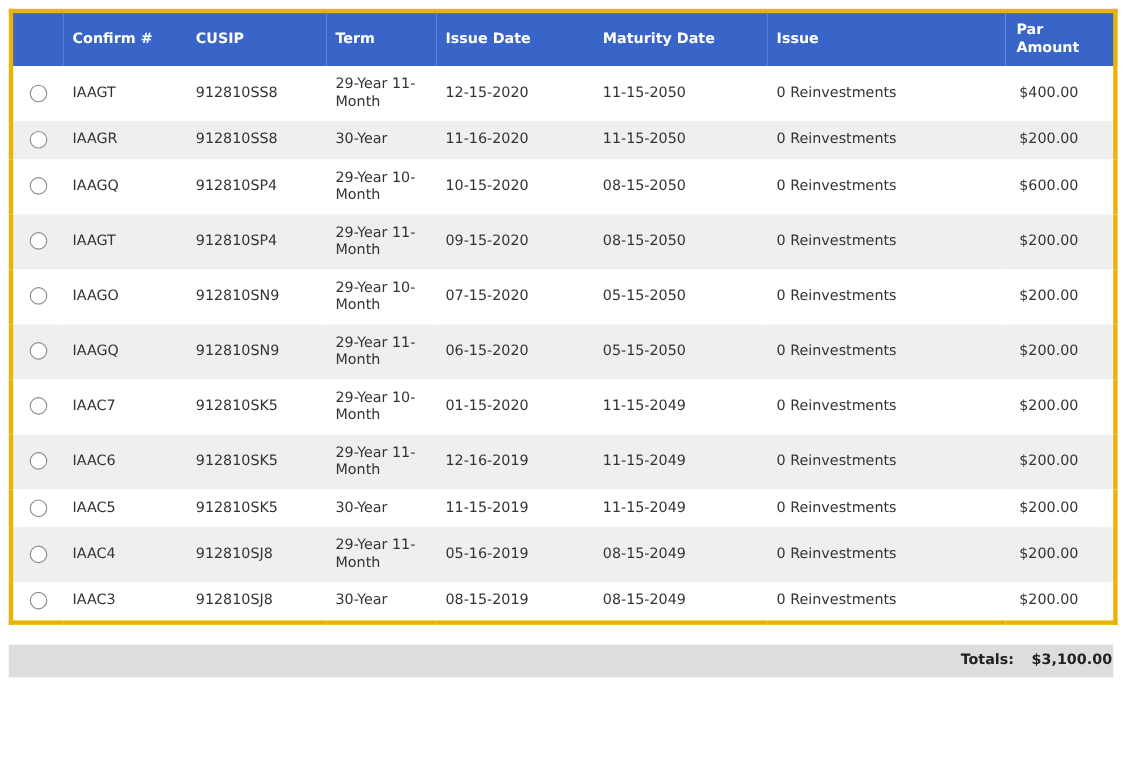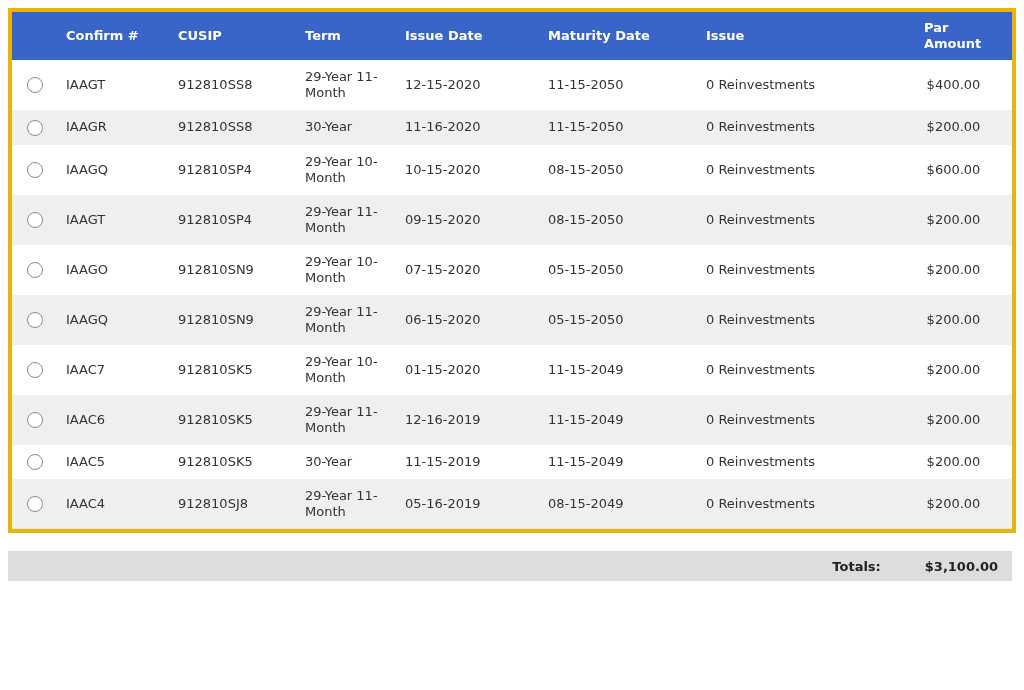--- a/index.html
+++ b/index.html
@@ -65,22 +65,22 @@
     margin-top: 18px;
     width: 1004px;
     height: 30px;
     background: #dddddd;
     display: flex;
     justify-content: flex-end;
     align-items: center;
     font-weight: bold;
     color: #222222;
   }
-  .totals-bar .totals-label { margin-right: 44px; }
-  .totals-bar .totals-amount { margin-right: 14px; }
+  .totals-bar .totals-label { margin-right: 16px; }
+  .totals-bar .totals-amount { margin-right: 1px; }
 </style>
 </head>
 <body>
 
 <div class="wrap">
 
   <table class="holdings">
     <colgroup>
       <col class="c-radio">
         <col class="c-confirm">
@@ -228,20 +228,32 @@
       </td>
       <td>IAAC4</td>
       <td>912810SJ8</td>
       <td>29-Year 11-Month</td>
       <td>05-16-2019</td>
       <td>08-15-2049</td>
       <td>0 Reinvestments</td>
       <td class="par-cell">$200.00</td>
     </tr>
 
+    <tr>
+      <td class="radio-cell">
+        <input type="radio" name="confirm-select" style="">
+      </td>
+      <td>IAAC3</td>
+      <td>912810SJ8</td>
+      <td>30-Year</td>
+      <td>08-15-2019</td>
+      <td>08-15-2049</td>
+      <td>0 Reinvestments</td>
+      <td class="par-cell">$200.00</td>
+    </tr>
 
   </tbody>
   </table>
 
   <div class="totals-bar">
     <span class="totals-label">Totals:</span>
     <span class="totals-amount">$3,100.00</span>
   </div>
 
 </div>

